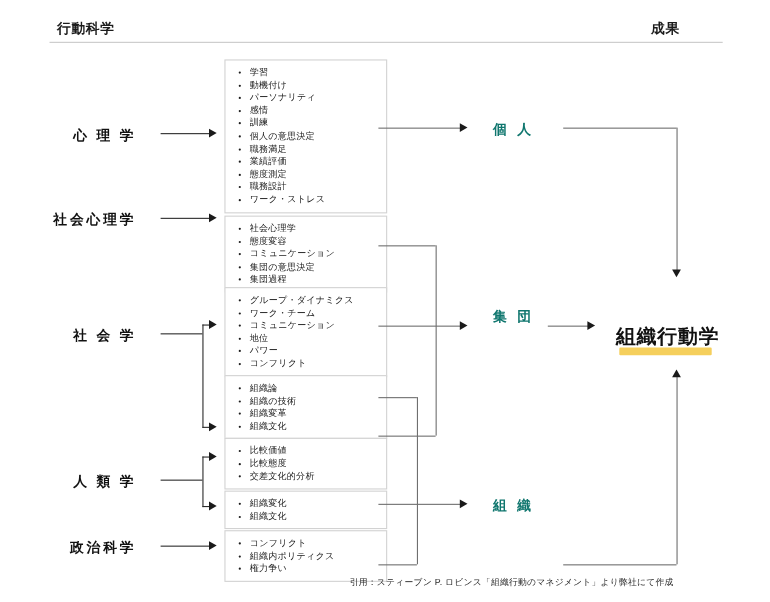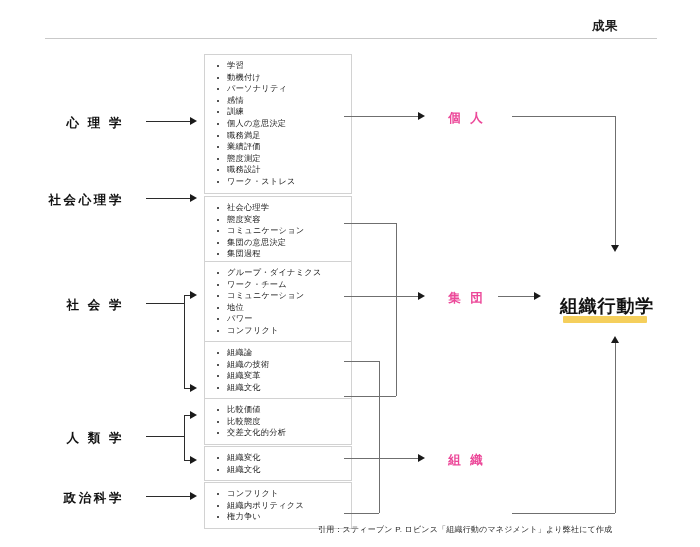--- a/index.html
+++ b/index.html
@@ -80,21 +80,21 @@
     height: 2px;
     background: #1b1b1b;
     border-radius: 50%;
   }
 
   
   .alevel {
     position: absolute;
     font-size: 12.5px;
     font-weight: bold;
-    color: #ec4899;
+    color: #0f766e;
     letter-spacing: 3px;
     white-space: nowrap;
     text-align: center;
     width: 70px;
   }
 
   
   .outcome {
     position: absolute;
     font-size: 18px;
@@ -147,20 +147,21 @@
     color: #2a2a2a;
     letter-spacing: 0.2px;
     white-space: nowrap;
   }
 </style>
 </head>
 <body>
 
 <div id="canvas">
 
+  <div class="col-head" style="left:18px; top:18px; width:120px;">行動科学</div>
   <div class="col-head" style="left:545px; top:18px; width:120px;">成果</div>
   <div class="head-rule"></div>
 
   <div class="disc-label" style="left:6px; top:115px;">心 理 学</div>
   <div class="disc-label" style="left:6px; top:192px;">社会心理学</div>
   <div class="disc-label" style="left:6px; top:297px;">社 会 学</div>
   <div class="disc-label" style="left:6px; top:490px;">政治科学</div>
   <div class="disc-label" style="left:6px; top:430px;">人 類 学</div>
 
   <div class="hline dark" style="left:146px; top:121px; width:46px;"></div>
@@ -264,21 +265,21 @@
   <div class="arrow-r" style="left:418px; top:292px;"></div>
   <div class="hline" style="left:344px; top:396px; width:52px;"></div>
 
   <div class="vline" style="left:379px; top:361px; height:152px;"></div>
   <div class="hline" style="left:344px; top:361px; width:35px;"></div>
   <div class="hline" style="left:344px; top:458px; width:76px;"></div>
   <div class="arrow-r" style="left:418px; top:454px;"></div>
   <div class="hline" style="left:344px; top:513px; width:35px;"></div>
 
   <div class="alevel" style="left:432px; top:110px;">個 人</div>
-  <div class="alevel" style="left:432px; top:290px;">集 団</div>
+  <div class="alevel" style="left:432px; top:280px;">集 団</div>
   <div class="alevel" style="left:432px; top:452px;">組 織</div>
 
   <div class="hline" style="left:512px; top:116px; width:103px;"></div>
   <div class="vline" style="left:615px; top:116px; height:131px;"></div>
   <div class="arrow-d" style="left:611px; top:245px;"></div>
 
   <div class="hline" style="left:498px; top:296px; width:38px;"></div>
   <div class="arrow-r" style="left:534px; top:292px;"></div>
 
   <div class="hline" style="left:512px; top:513px; width:103px;"></div>

